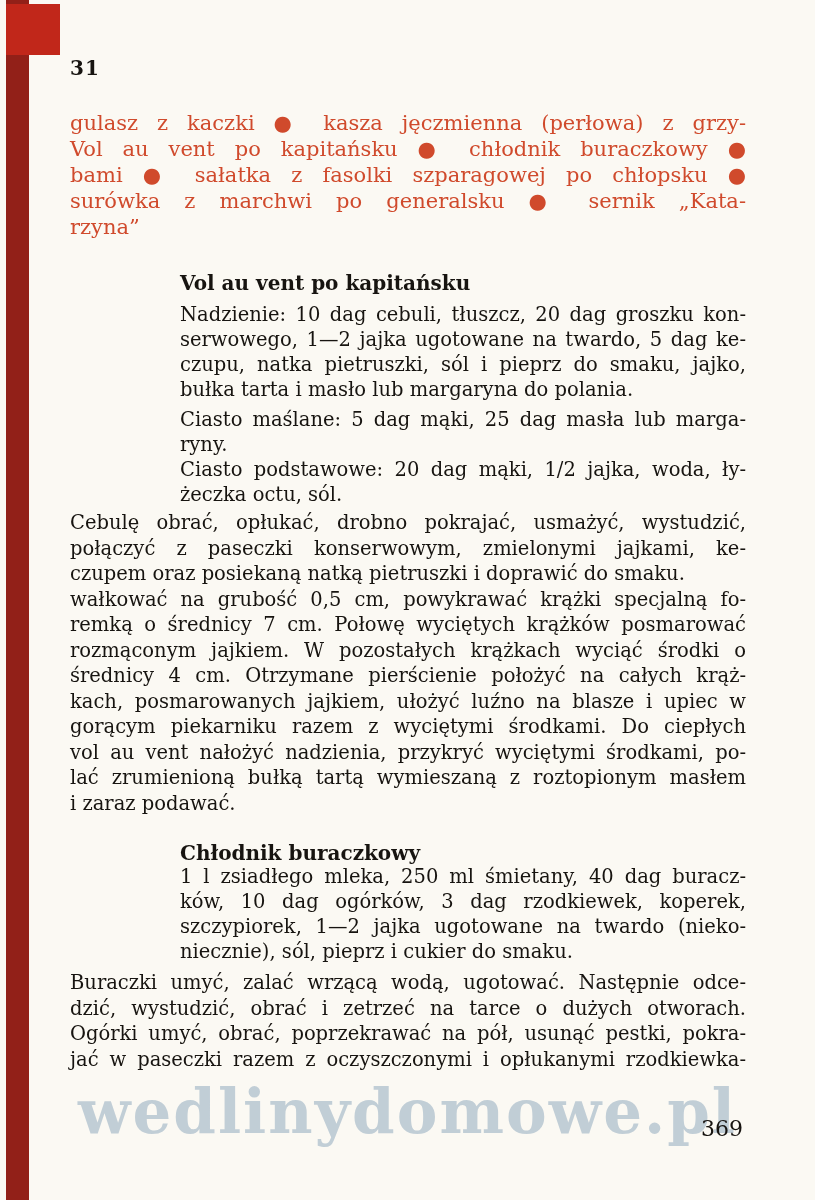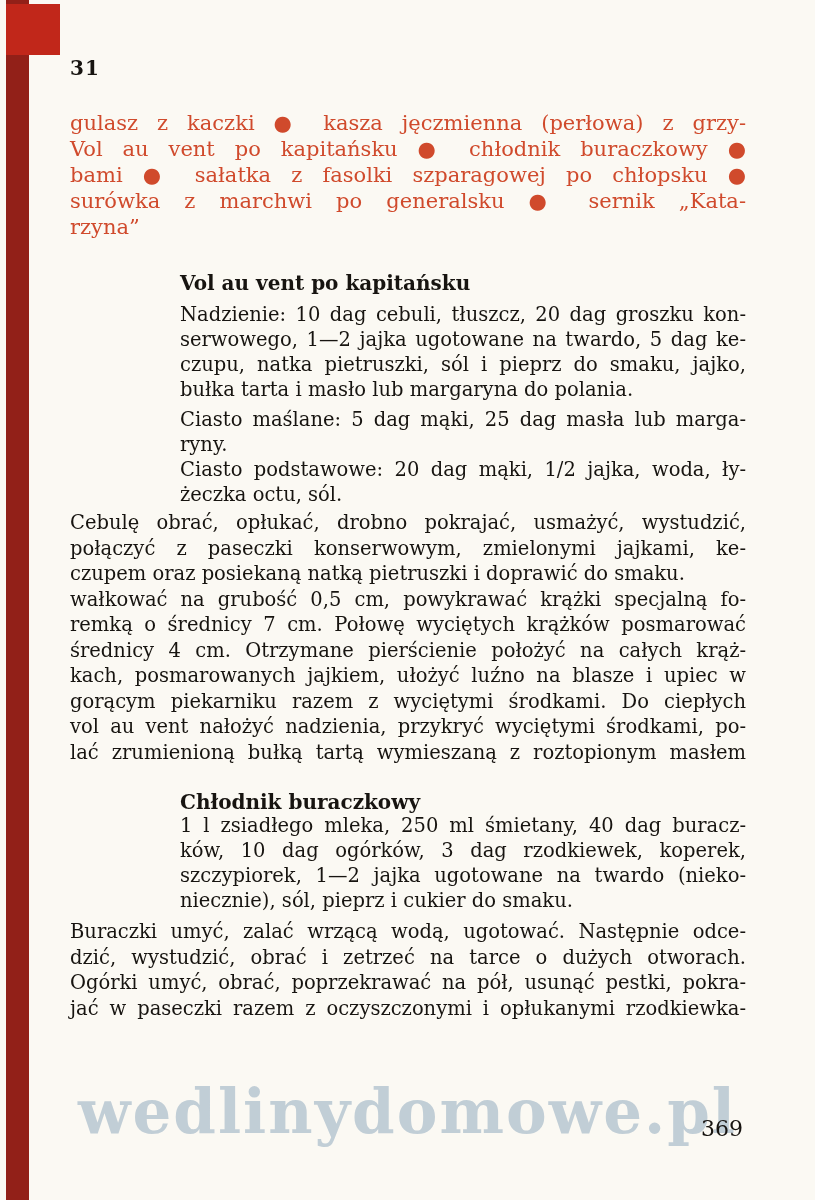--- a/index.html
+++ b/index.html
@@ -99,25 +99,27 @@
 
   <div class="body-par bp-1">
       <div class="jline">Cebulę obrać, opłukać, drobno pokrajać, usmażyć, wystudzić,</div>
       <div class="jline">połączyć z paseczki konserwowym, zmielonymi jajkami, ke-</div>
       <div>czupem oraz posiekaną natką pietruszki i doprawić do smaku.</div>
     </div>
 
   <div class="body-par bp-2">
       <div class="jline">wałkować na grubość 0,5 cm, powykrawać krążki specjalną fo-</div>
       <div class="jline">remką o średnicy 7 cm. Połowę wyciętych krążków posmarować</div>
+      <div class="jline">rozmąconym jajkiem. W pozostałych krążkach wyciąć środki o</div>
       <div class="jline">średnicy 4 cm. Otrzymane pierścienie położyć na całych krąż-</div>
       <div class="jline">kach, posmarowanych jajkiem, ułożyć luźno na blasze i upiec w</div>
       <div class="jline">gorącym piekarniku razem z wyciętymi środkami. Do ciepłych</div>
       <div class="jline">vol au vent nałożyć nadzienia, przykryć wyciętymi środkami, po-</div>
       <div class="jline">lać zrumienioną bułką tartą wymieszaną z roztopionym masłem</div>
+      <div>i zaraz podawać.</div>
     </div>
 
   <h2 class="recipe-title t2">Chłodnik buraczkowy</h2>
 
   <div class="ingredients ing2">
       <div class="jline">1 l zsiadłego mleka, 250 ml śmietany, 40 dag buracz-</div>
       <div class="jline">ków, 10 dag ogórków, 3 dag rzodkiewek, koperek,</div>
       <div class="jline">szczypiorek, 1—2 jajka ugotowane na twardo (nieko-</div>
       <div>niecznie), sól, pieprz i cukier do smaku.</div>
     </div>

